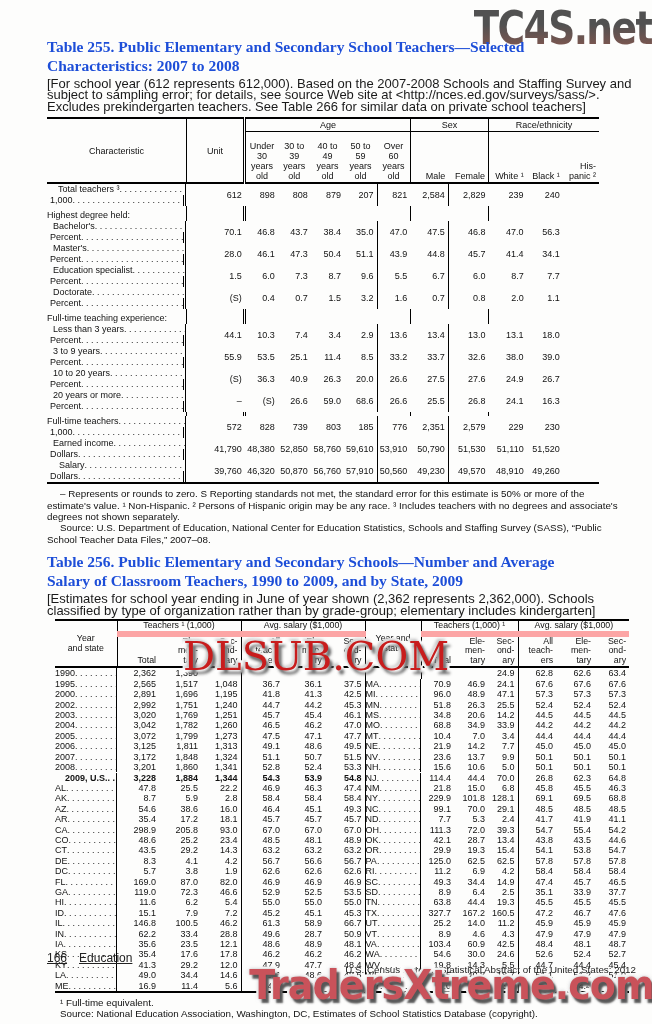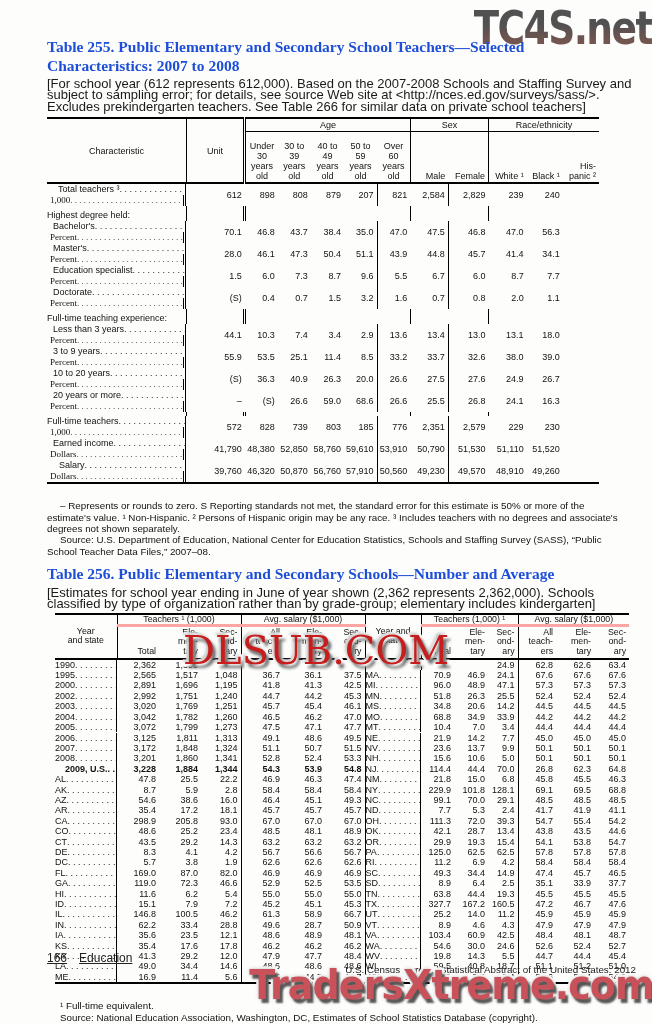--- a/index.html
+++ b/index.html
@@ -46,35 +46,35 @@
   .t255 .ac { text-align:center; }
   .t255 .ar { text-align:right; padding-right:3px; }
   .t255 thead tr:last-child th, .t255 thead th[rowspan] { border-bottom:2px solid #000; }
   .t255 td { height:11px; line-height:11px; }
   .t255 .lab { padding-left:0; }
   .t255 .ind1 .lt { padding-left:6px; }
   .t255 .ind2 .lt { padding-left:12px; }
   .t255 .indT .lt { padding-left:11px; }
   .t255 .sec  { padding-left:0; white-space:nowrap; }
   .t255 .gaprow td { height:4px; line-height:4px; }
-  .t255 .unitc { padding-left:3px;font-family:Liberation Serif, serif; }
+  .t255 .unitc { padding-left:3px; }
 
   
   .t256wrap { position:relative; margin-left:8px; margin-top:3px; width:574px; }
   .t256 { width:574px; border-top:2px solid #000; border-bottom:2px solid #000; font-size:9px; position:relative; z-index:2; }
   .t256 th { font-size:8.8px; line-height:9.6px; }
-  .t256 .grp { border-bottom:3px solid #fca5a5; text-align:center; height:12px; }
+  .t256 .grp { border-bottom:6px solid #fca5a5; text-align:center; height:12px; }
   .t256 .ys  { text-align:center; vertical-align:middle; }
   .t256 .sub { vertical-align:bottom; text-align:right; padding-right:3px; padding-bottom:1px; height:33px; }
   .t256 thead tr:last-child th, .t256 thead th[rowspan] { border-bottom:2px solid #000;margin-top:40px; }
   .t256 td { height:10.4px; line-height:10.4px; }
   .t256 .usr .lt { padding-left:10px; }
 
   
-  .fn { font-size:9.8px; line-height:11.4px; width:576px; margin-top:16px; color:#111; }
+  .fn { font-size:9.8px; line-height:11.4px; width:576px; margin-top:4px; color:#111; }
   .fn p { text-indent:13px; }
   .fn p.noind { text-indent:13px; }
 
   
   .foot-left { position:absolute; left:47px; top:951px; font-size:12px; color:#222; z-index:2;text-decoration:underline; }
   .foot-left .pgnum { margin-right:12px; }
   .foot-right { position:absolute; right:16px; top:964px; font-size:9.8px; color:#222; z-index:2; }
 
   .mt256 { margin-top:8px; }
 </style>
@@ -433,20 +433,21 @@
       </tbody>
   </table>
 
   <div class="fn">
     <p>– Represents or rounds to zero. S Reporting standards not met, the standard error for this estimate is 50% or more of the estimate's value. ¹ Non-Hispanic. ² Persons of Hispanic origin may be any race. ³ Includes teachers with no degrees and associate's degrees not shown separately.</p>
     <p class="noind">Source: U.S. Department of Education, National Center for Education Statistics, Schools and Staffing Survey (SASS), “Public School Teacher Data Files,” 2007–08.</p>
   </div>
 
   <div class="ttl mt256">
     <div>Table 256. Public Elementary and Secondary Schools—Number and Average</div>
+    <div>Salary of Classroom Teachers, 1990 to 2009, and by State, 2009</div>
   </div>
   <div class="note">[Estimates for school year ending in June of year shown (2,362 represents 2,362,000). Schools classified by type of organization rather than by grade-group; elementary includes kindergarten]</div>
 
   <div class="t256wrap">
     <table class="t256">
       <colgroup>
         <col style="width:62px">
         <col style="width:42px">
           <col style="width:42px">
           <col style="width:40px">

